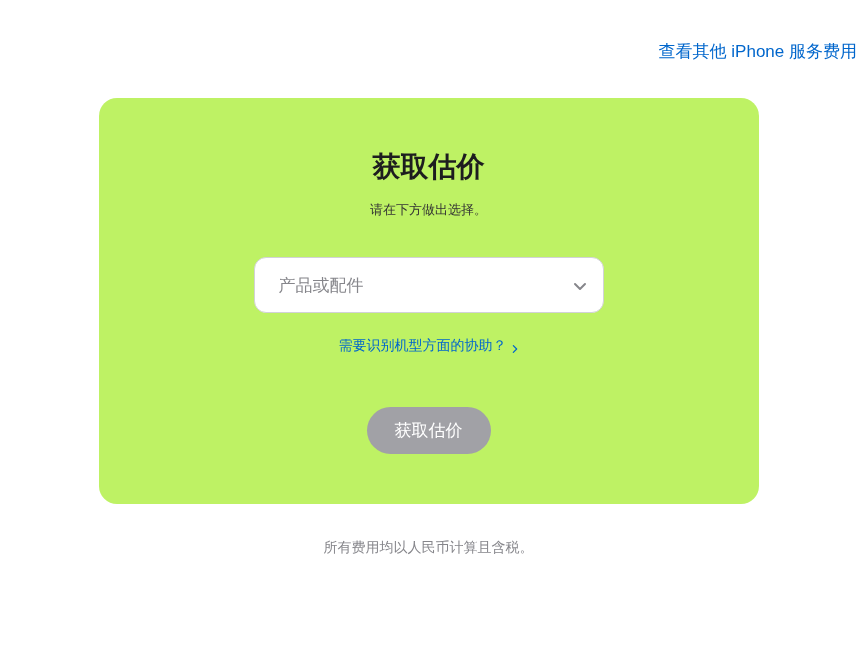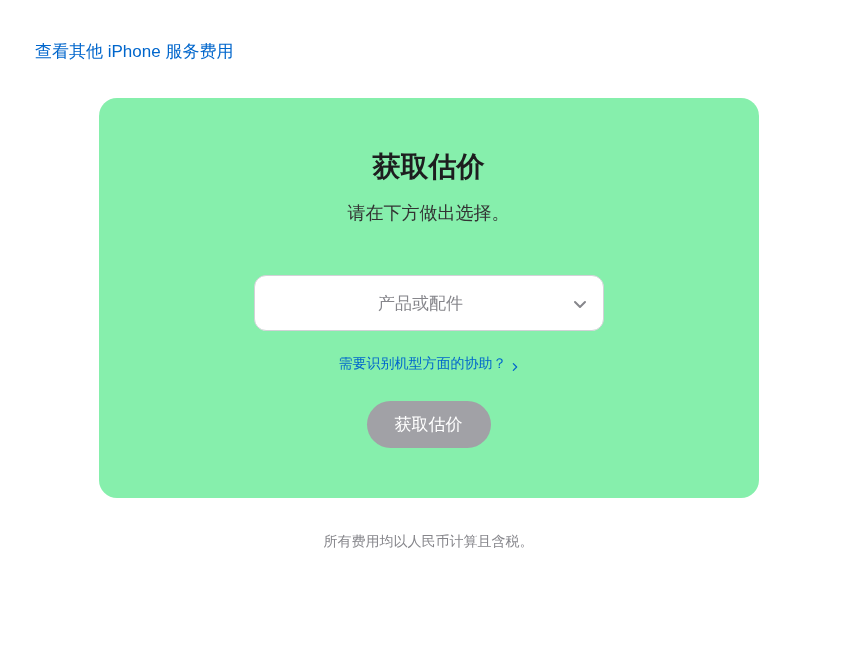--- a/index.html
+++ b/index.html
@@ -8,87 +8,86 @@
       box-sizing: border-box;
     }
     body {
       font-family: -apple-system, BlinkMacSystemFont, "Segoe UI", "Helvetica Neue", Arial, sans-serif;
       background: #ffffff;
       width: 857px;
       height: 663px;
       padding-top: 40px;
     }
     .top-link {
-      text-align: left;
+      text-align: right;
       margin-bottom: 35px;
       padding-left: 35px;
     }
     .top-link a {
       color: #06c;
       text-decoration: none;
       font-size: 17px;
     }
     .card {
-      background: #86efac;
+      background: #bef264;
       border-radius: 18px;
       width: 660px;
       margin: 0 auto;
       padding: 50px 40px 50px 40px;
       text-align: center;
     }
     .card-title {
       font-size: 28px;
       font-weight: 600;
       color: #1d1d1f;
       margin-bottom: 15px;
     }
     .card-subtitle {
-      font-size: 18px;
+      font-size: 13px;
       color: #333333;
-      margin-bottom: 50px;
+      margin-bottom: 38px;
     }
     .select-wrapper {
       position: relative;
       width: 350px;
       margin: 0 auto 22px auto;
     }
     .select-box {
       width: 100%;
       height: 56px;
       background: #ffffff;
       border: 1px solid #d2d2d7;
       border-radius: 12px;
       padding: 0 40px 0 24px;
       font-size: 17px;
       color: #86868b;
       text-align: left;
       display: flex;
       align-items: center;
       cursor: pointer;
       position: relative;
-      justify-content: center;
     }
     .chevron {
       position: absolute;
       right: 16px;
       top: 50%;
       transform: translateY(-50%);
       width: 14px;
       height: 14px;
       pointer-events: none;
     }
     .chevron svg {
       width: 100%;
       height: 100%;
     }
     .help-link {
       display: inline-flex;
       align-items: center;
       margin-top: 2px;
-      margin-bottom: 28px;
+      margin-bottom: 52px;
       color: #06c;
       text-decoration: none;
       font-size: 14px;
       cursor: pointer;
     }
     .help-link .chev-right {
       margin-left: 4px;
       width: 8px;
       height: 10px;
       display: inline-block;

